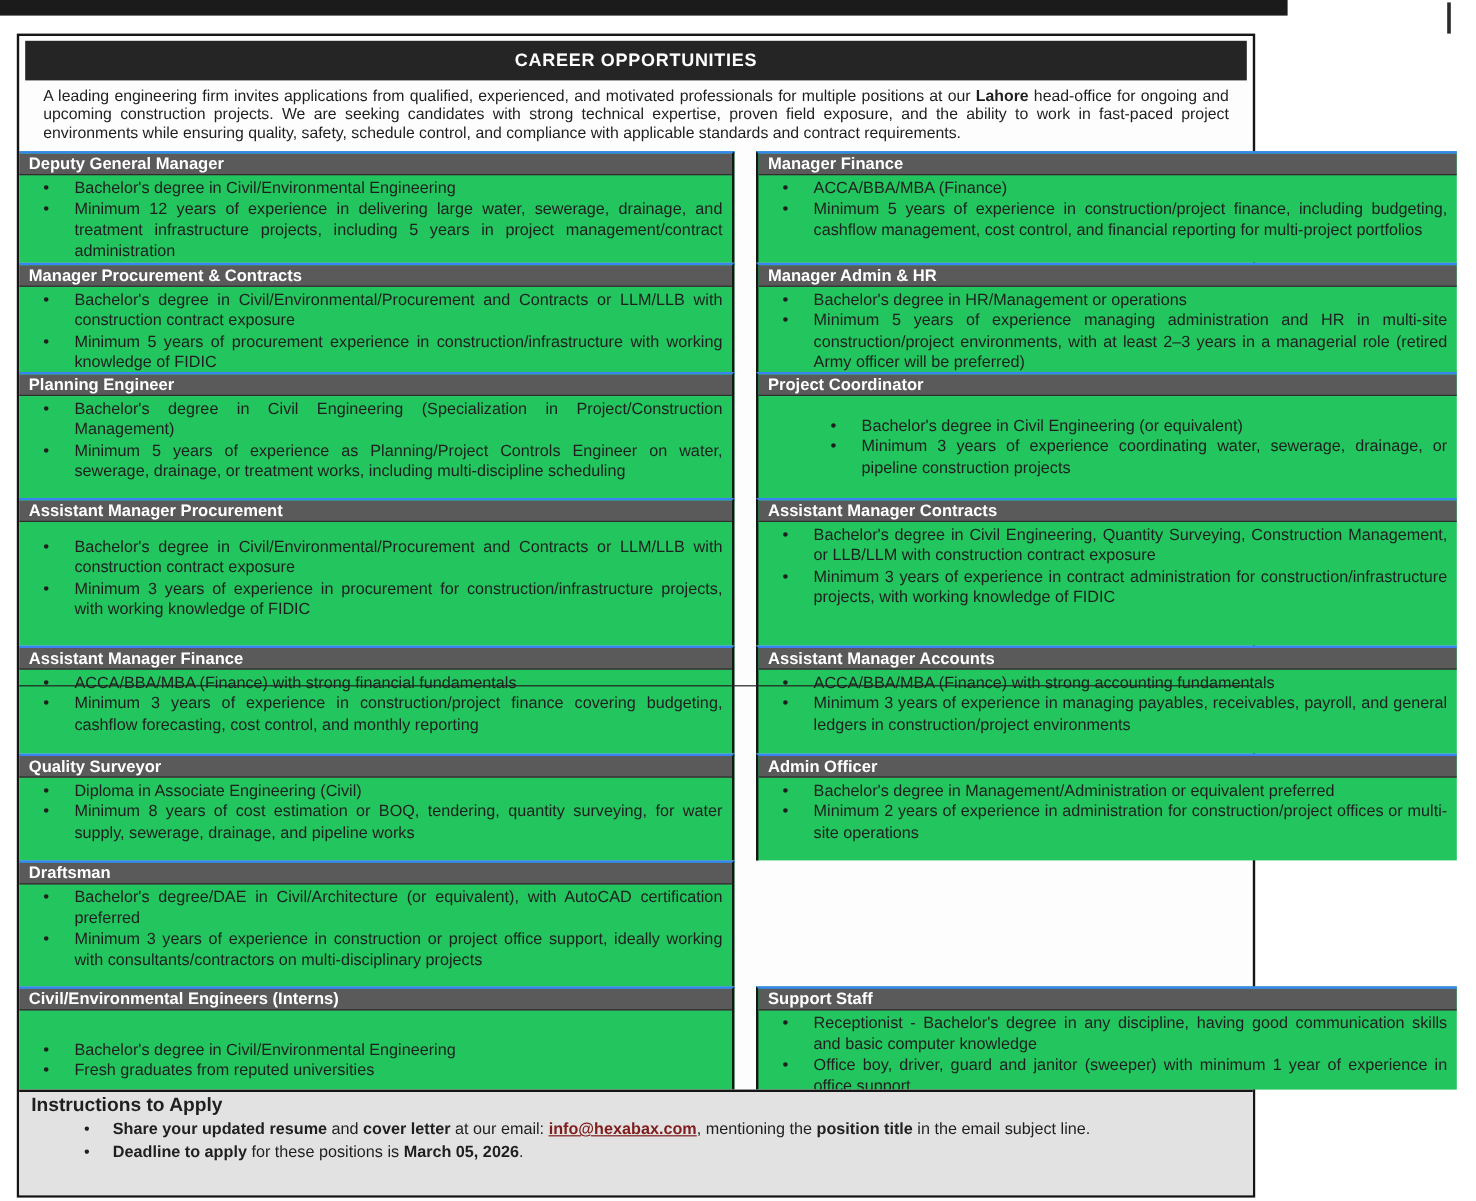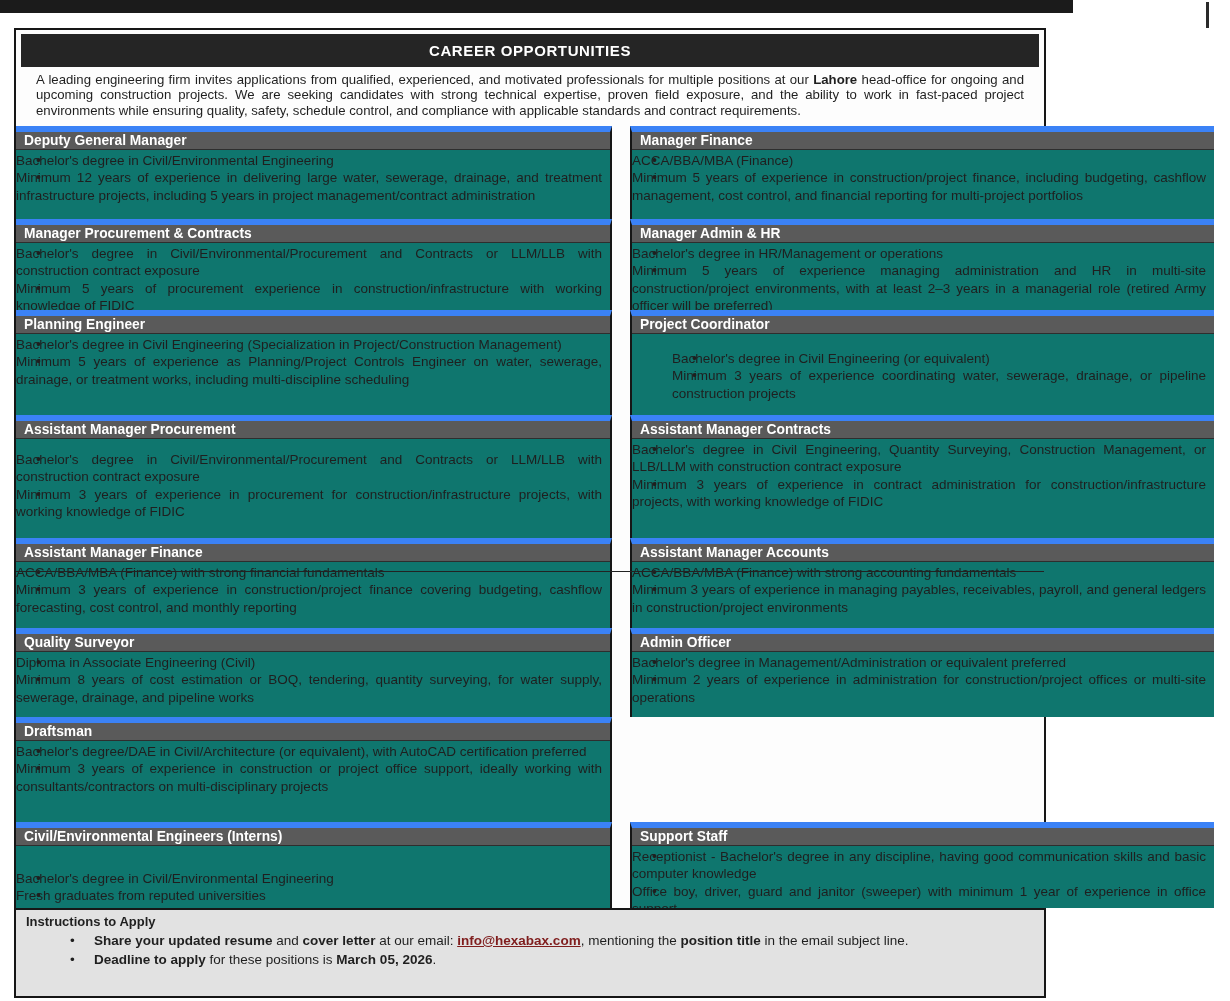--- a/index.html
+++ b/index.html
@@ -11,38 +11,38 @@
     border:2px solid #161616; background:#fdfdfd; }
   .title-bar { position:absolute; top:4px; left:5px; right:5px; height:33px; background:#252525;
     color:#fff; font-weight:bold; font-size:15px; letter-spacing:.6px;
     display:flex; align-items:center; justify-content:center; }
   .intro { position:absolute; top:40px; left:0; right:0; height:56px; padding:2px 20px;
     font-size:13.2px; line-height:15.3px; text-align:justify; }
   .intro b { font-weight:bold; }
   .jobs { position:absolute; top:96px; left:0; right:0; height:782px;
     display:grid; grid-template-columns:596px 18px 584px;
     grid-template-rows:93px 91px 105px 123px 90px 89px 105px 86px; }
-  .cell { overflow:hidden; border-top:6px solid #3b82f6; background:#0f766e; }
+  .cell { overflow:hidden; border-top:2px solid #3b82f6; background:#22c55e; }
   .cell.colL { grid-column:1; border-right:2px solid #161616; }
   .cell.colR { grid-column:3; border-left:2px solid #161616; }
   .r1{grid-row:1}.r2{grid-row:2}.r3{grid-row:3}.r4{grid-row:4}
   .r5{grid-row:5}.r6{grid-row:6}.r7{grid-row:7}.r8{grid-row:8}
   .job-header { background:#5a5a5a; color:#ffffff; font-weight:bold; font-size:13.8px;
     height:18px; line-height:17px; padding:0 8px; border-bottom:1px solid #2e2e2e; }
   .job-body { list-style:none; padding:2px 8px 2px 0; }
-  .job-body li { position:relative; font-size:13.5px; line-height:17.4px;
+  .job-body li { position:relative; padding-left:46px; font-size:13.5px; line-height:17.4px;
     text-align:justify; }
   .job-body li::before { content:"\2022"; position:absolute; left:20px; font-size:14px; }
   .pt12 { padding-top:12px; } .pt16 { padding-top:16px;margin-left:40px; }
   .pt20 { padding-top:20px; } .pt24 { padding-top:24px; }
   .scan-line { position:absolute; top:445px; left:0; right:0; height:0;
     border-top:1.5px solid #222; }
   .instructions { position:absolute; top:878px; left:0; right:0; bottom:0;
     background:#e2e2e2; border-top:2px solid #161616; padding:3px 10px; }
-  .instructions-heading { font-weight:bold; font-size:13px; line-height:18px; }
+  .instructions-heading { font-weight:bold; font-size:16px; line-height:18px; }
   .instructions ul { list-style:none; }
   .instructions li { position:relative; padding-left:68px; font-size:13.5px; line-height:19px; }
   .instructions li::before { content:"\2022"; position:absolute; left:44px; }
   .instructions b { font-weight:bold; }
   .email-link { font-weight:bold; color:#7f1d1d; text-decoration:underline; }
 </style>
 </head>
 <body>
 
 <div class="top-strip"></div>

